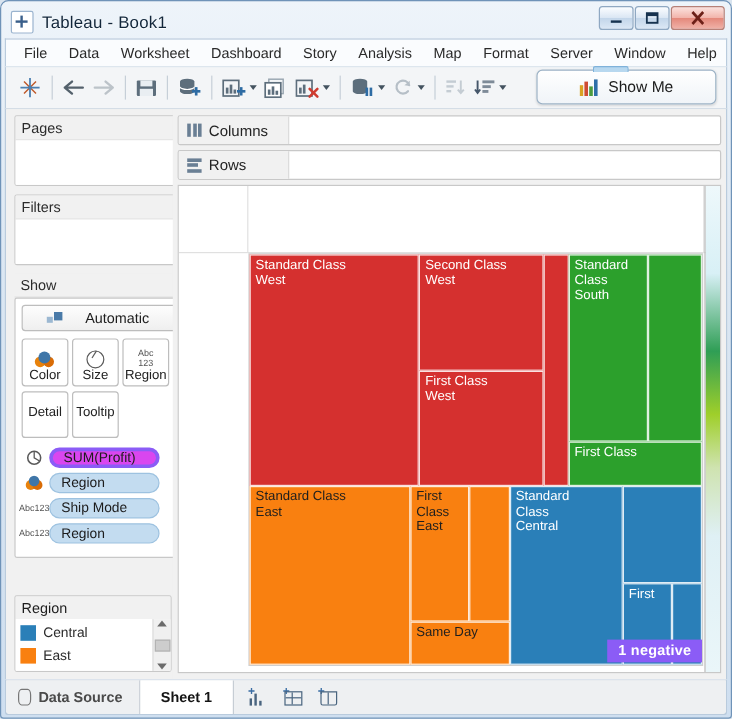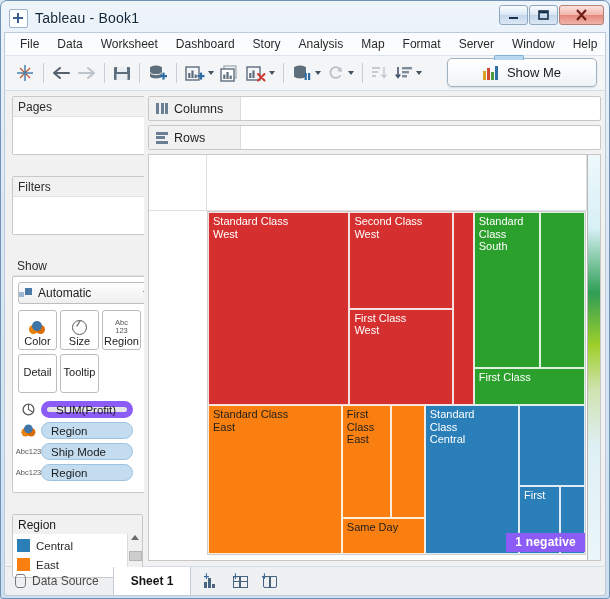--- a/index.html
+++ b/index.html
@@ -93,39 +93,39 @@
     border:1px solid #b9cbdd;border-top:1px solid #d4dde6;border-bottom:none;
     background:#f1f1f1;box-sizing:border-box;
   }
   
   .leftcol{
     width:139px;flex:none;background:#f1f1f1;
     display:flex;flex-direction:column;padding:5px 0 0 7px;box-sizing:border-box;
   }
   .card{
     background:#fff;border:1px solid #c8c8c8;border-radius:2px;
-    margin-bottom:21px;box-sizing:border-box;width:144px;
+    margin-bottom:7px;box-sizing:border-box;width:144px;
   }
   .card-title{
     font-size:12px;color:#2b2b2b;padding:3px 0 2px 5px;
     background:#f1f1f1;border-bottom:1px solid #e2e2e2;
   }
   .card-body{background:#fff;}
   #pages-card .card-body{height:37px;}
   #filters-card .card-body{height:37px;}
   
   #marks-card{border:none;background:transparent;}
   #marks-card .card-inner{
     background:#fff;border:1px solid #c8c8c8;border-radius:2px;padding:5px 5px 7px 5px;
   }
   .mark-type{
     height:22px;box-sizing:border-box;
     border:1px solid #bdbdbd;border-radius:3px;
     background:linear-gradient(180deg,#fdfdfd,#efefef);
-    display:flex;align-items:center;padding:0 0;gap:5px;margin-bottom:6px;
+    display:flex;align-items:center;padding:0 20px;gap:18px;margin-bottom:6px;
   }
   .mk-glyph{width:14px;height:11px;position:relative;flex:none;}
   .mk-glyph i{position:absolute;background:#4a7aa8;display:block;}
   .mk-glyph i:nth-child(1){left:0;top:4px;width:5px;height:5px;background:#9cb8d2;}
   .mk-glyph i:nth-child(2){left:6px;top:0;width:7px;height:7px;}
   .mark-type-label{flex:1;font-size:12px;}
   .shelf-row{display:flex;gap:3px;margin-bottom:4px;}
   .shelf-btn{
     width:39px;height:40px;box-sizing:border-box;
     border:1px solid #bdbdbd;border-radius:3px;background:#fff;
@@ -148,21 +148,21 @@
     transform:rotate(32deg);
   }
   
   .pills{padding:4px 0 0 2px;}
   .pill-row{display:flex;align-items:center;gap:4px;margin-bottom:4px;}
   .pill{
     height:17px;border-radius:9px;box-sizing:border-box;
     display:flex;align-items:center;padding:0 9px;font-size:11.5px;color:#1c1c1c;
     white-space:nowrap;
   }
-  .pill.green{background:#e5e5e5;border:6px solid #8b5cf6;width:92px;}
+  .pill.green{background:#d946ef;border:3px solid #8b5cf6;width:92px;}
   .pill.blue{background:#c3dcf0;border:1px solid #9dc2e0;width:92px;}
   .p-ico{width:17px;flex:none;display:flex;align-items:center;justify-content:center;}
   
   .legend-card{
     background:#fff;border:1px solid #c8c8c8;border-radius:2px;
     width:131px;box-sizing:border-box;margin-top:auto;margin-bottom:6px;
   }
   .legend-title{font-size:12px;padding:3px 0 2px 5px;background:#f1f1f1;}
   .legend-body{display:flex;background:#fff;}
   .legend-items{flex:1;padding:2px 0 3px 4px;}
@@ -225,21 +225,21 @@
   }
   
   .sheetbar{
     height:30px;background:#eef0f2;
     border:1px solid #b9cbdd;border-top:1px solid #d4dde6;
     display:flex;align-items:stretch;box-sizing:border-box;
     border-radius:0 0 3px 3px;
   }
   .ds-tab{
     display:flex;align-items:center;gap:6px;padding:0 14px 0 10px;
-    border-right:1px solid #c6cdd4;font-size:12px;color:#4a4a4a;
+    border-right:1px solid #c6cdd4;font-size:12px;color:#4a4a4a;font-weight:bold;
   }
   .ds-ico{
     width:9px;height:12px;border:1.3px solid #767676;border-radius:3px/5px;flex:none;
   }
   .sheet-tab{
     display:flex;align-items:center;padding:0 17px;background:#fff;
     border-right:1px solid #c6cdd4;font-size:12px;font-weight:bold;color:#141414;
   }
   .newtabs{display:flex;align-items:center;gap:13px;padding:0 12px;}
   .nt{width:16px;height:14px;position:relative;}

